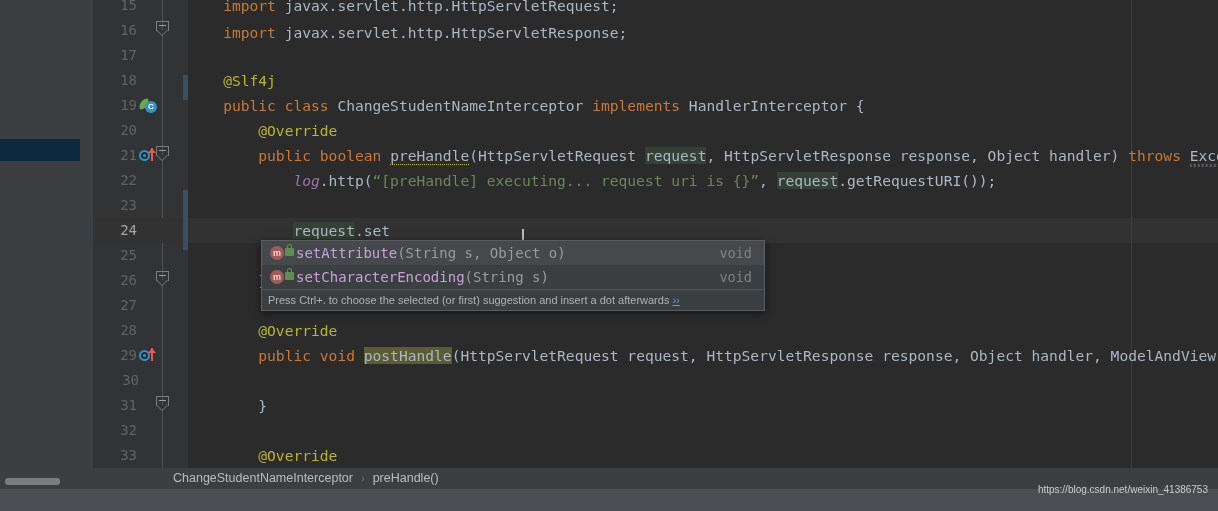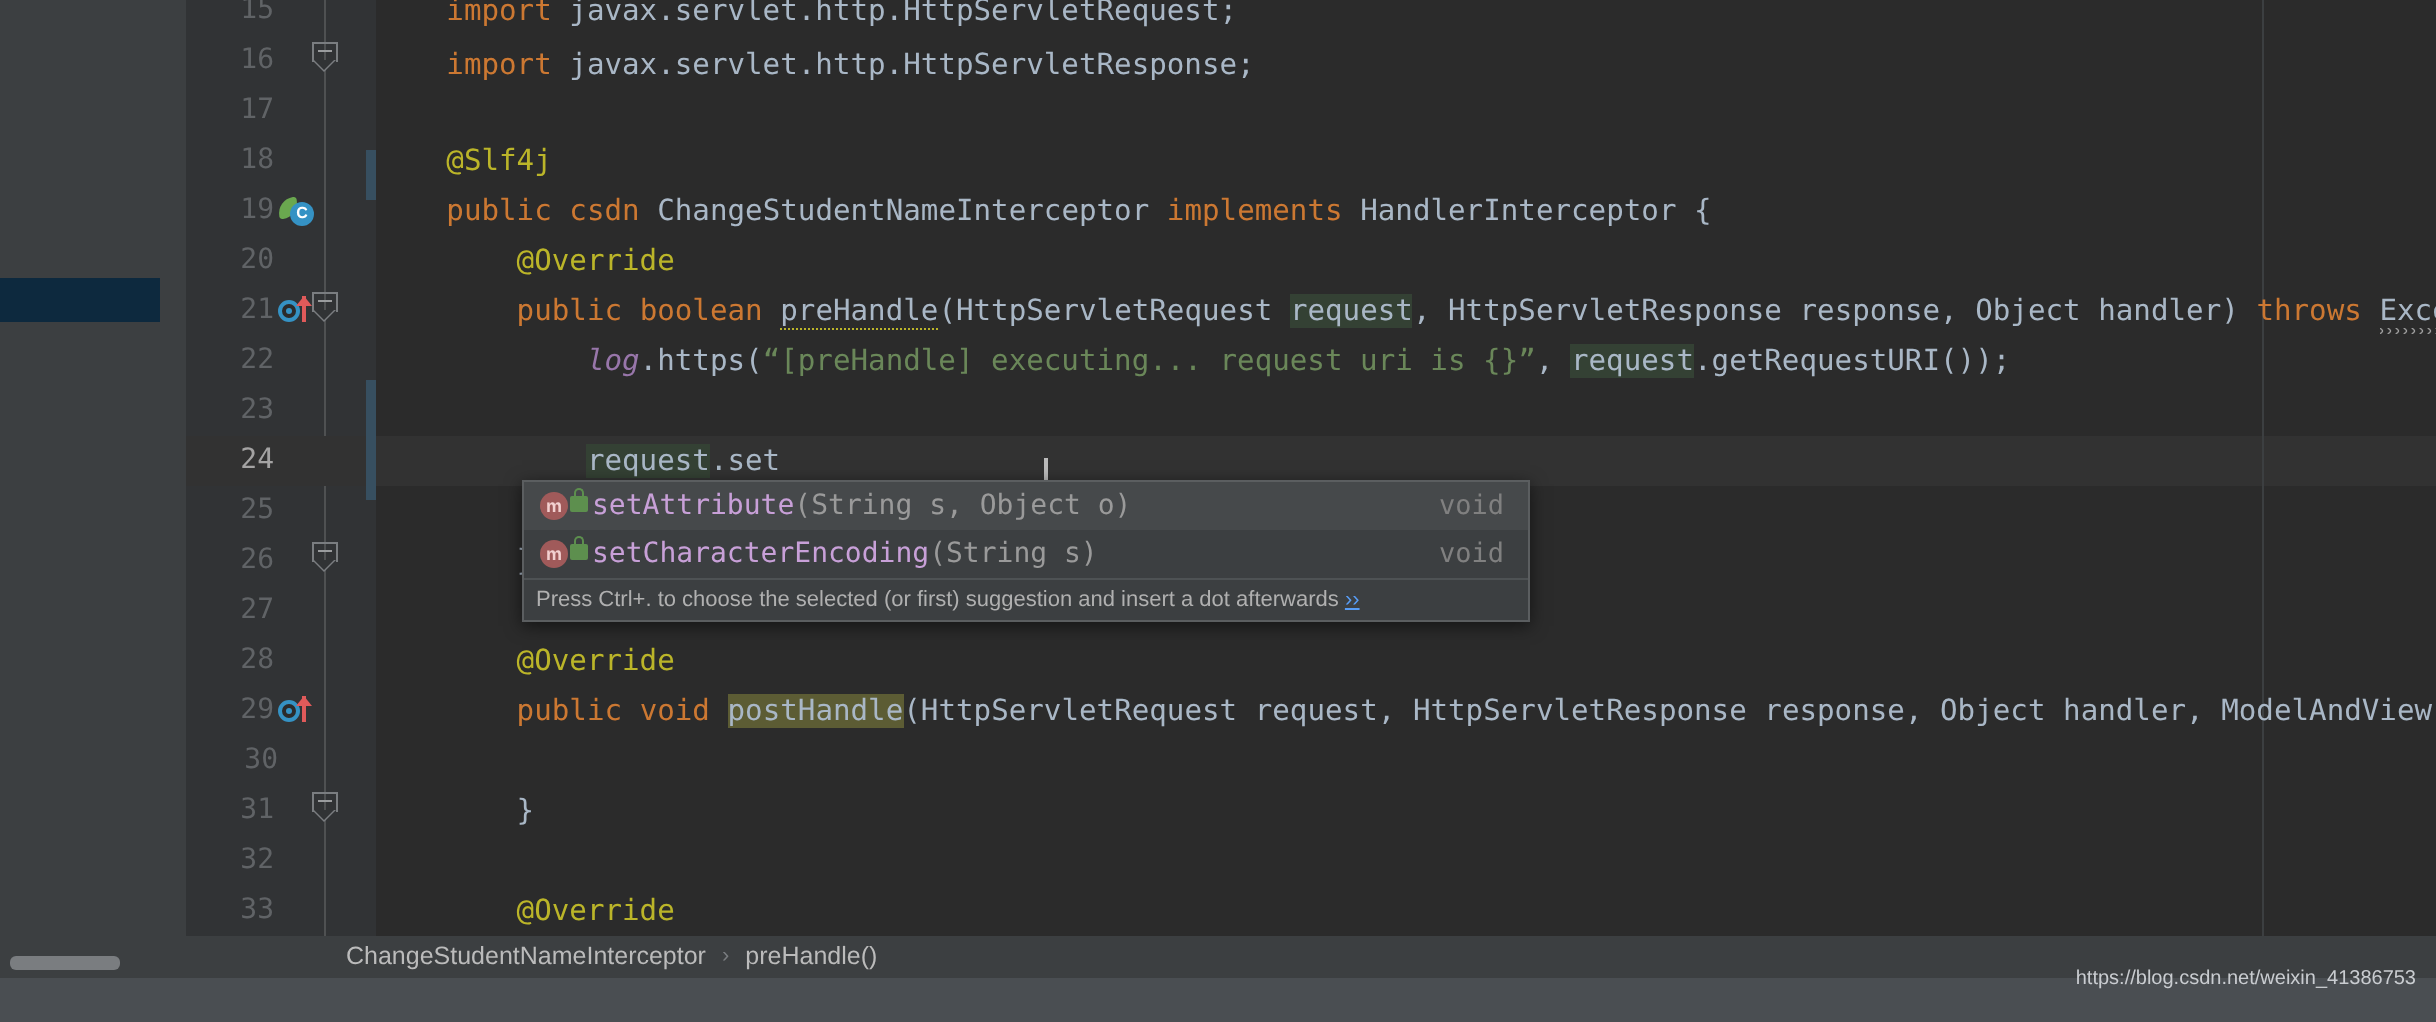--- a/index.html
+++ b/index.html
@@ -207,24 +207,24 @@
     </div>
 
     <div class="changebar" style="top:75px;height:25px;"></div>
     <div class="changebar" style="top:190px;height:60px;"></div>
 
     <div class="code-area" id="code-area">
         <div class="codeline" style="top: -7px;"><span class="txt">    </span><span class="kw">import</span><span class="txt"> javax.servlet.http.HttpServletRequest;</span></div>
         <div class="codeline" style="top: 20px;"><span class="txt">    </span><span class="kw">import</span><span class="txt"> javax.servlet.http.HttpServletResponse;</span></div>
         <div class="codeline" style="top: 43px;"></div>
         <div class="codeline" style="top: 68px;"><span class="txt">    </span><span class="annot">@Slf4j</span></div>
-        <div class="codeline" style="top: 93px;"><span class="txt">    </span><span class="kw">public</span><span class="txt"> </span><span class="kw">csdn</span><span class="txt"> ChangeStudentNameInterceptor </span><span class="kw">implements</span><span class="txt"> HandlerInterceptor {</span></div>
+        <div class="codeline" style="top: 93px;"><span class="txt">    </span><span class="kw">public</span><span class="txt"> </span><span class="kw">class</span><span class="txt"> ChangeStudentNameInterceptor </span><span class="kw">implements</span><span class="txt"> HandlerInterceptor {</span></div>
         <div class="codeline" style="top: 118px;"><span class="txt">        </span><span class="annot">@Override</span></div>
         <div class="codeline" style="top: 143px;"><span class="txt">        </span><span class="kw">public</span><span class="txt"> </span><span class="kw">boolean</span><span class="txt"> </span><span class="txt warnunderline">preHandle</span><span class="txt">(HttpServletRequest </span><span class="txt usage">request</span><span class="txt">, HttpServletResponse response, Object handler) </span><span class="kw">throws</span><span class="txt"> </span><span class="txt errsquig">Exception</span></div>
-        <div class="codeline" style="top: 168px;"><span class="txt">            </span><span class="fld">log</span><span class="txt">.https(</span><span class="str">“[preHandle] executing... request uri is {}”</span><span class="txt">, </span><span class="txt usage">request</span><span class="txt">.getRequestURI());</span></div>
+        <div class="codeline" style="top: 168px;"><span class="txt">            </span><span class="fld">log</span><span class="txt">.http(</span><span class="str">“[preHandle] executing... request uri is {}”</span><span class="txt">, </span><span class="txt usage">request</span><span class="txt">.getRequestURI());</span></div>
         <div class="codeline" style="top: 218px;"><span class="txt">            </span><span class="txt usage">request</span><span class="txt">.set</span></div>
         <div class="codeline" style="top: 243px;"><span class="txt">            </span><span class="kw">retu</span></div>
         <div class="codeline" style="top: 268px;"><span class="txt">        }</span></div>
         <div class="codeline" style="top: 293px;"></div>
         <div class="codeline" style="top: 318px;"><span class="txt">        </span><span class="annot">@Override</span></div>
         <div class="codeline" style="top: 343px;"><span class="txt">        </span><span class="kw">public</span><span class="txt"> </span><span class="kw">void</span><span class="txt"> </span><span class="txt methodhl">postHandle</span><span class="txt">(HttpServletRequest request, HttpServletResponse response, Object handler, ModelAndView modelAndView) </span></div>
         <div class="codeline" style="top: 368px;"></div>
         <div class="codeline" style="top: 393px;"><span class="txt">        }</span></div>
         <div class="codeline" style="top: 418px;"></div>
         <div class="codeline" style="top: 443px;"><span class="txt">        </span><span class="annot">@Override</span></div>

